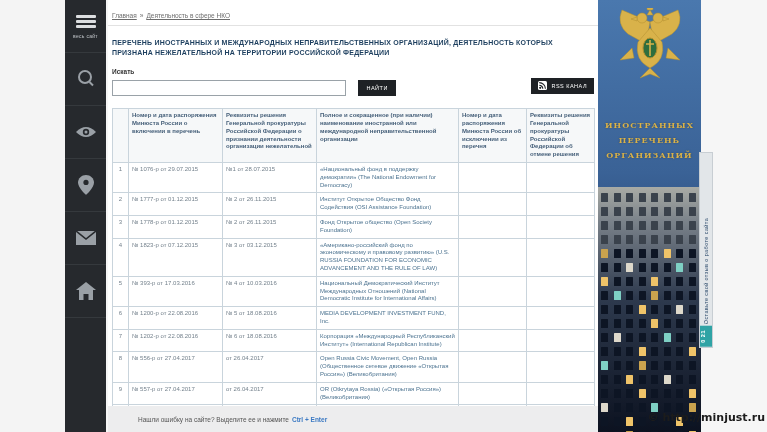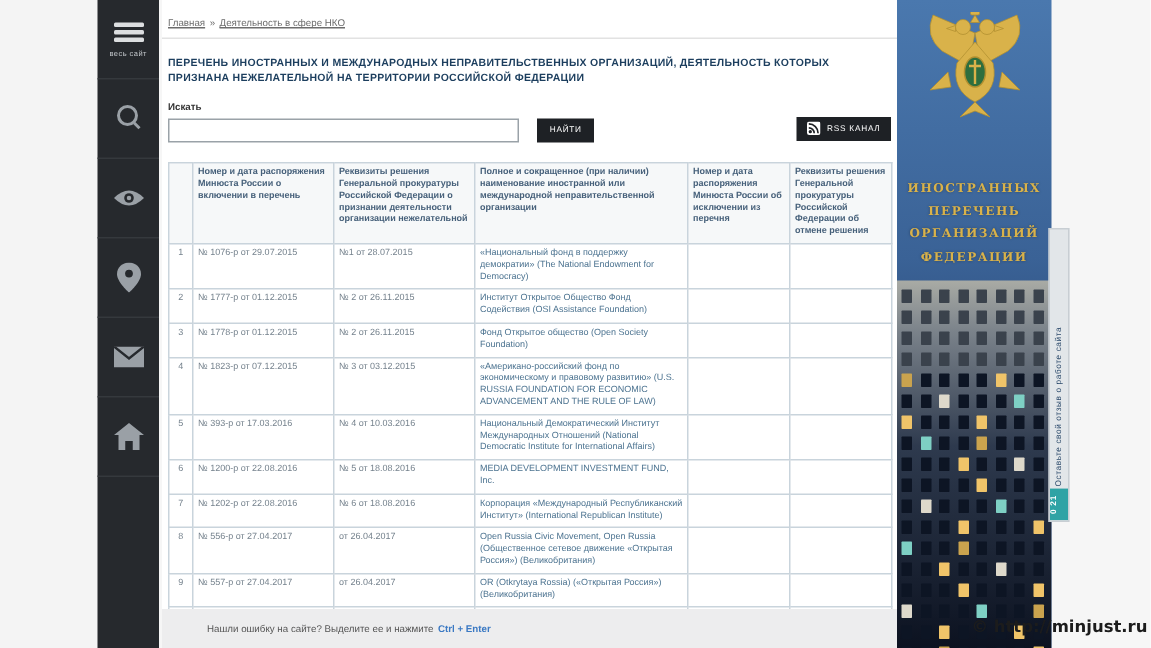--- a/index.html
+++ b/index.html
@@ -269,21 +269,20 @@
         <path d="M56 40 L68 52 L54 50 Z"></path>
       </g>
       <ellipse cx="38" cy="40" rx="7" ry="10" fill="#2e6e3e" stroke="#b08f30" stroke-width="1"></ellipse>
       <path d="M38 32 L38 48 M34 36 L42 36" stroke="#d9b24a" stroke-width="1.6" fill="none"></path>
     </svg>
   </div>
   <div class="ministry-text">
     <div>ИНОСТРАННЫХ</div>
     <div>ПЕРЕЧЕНЬ</div>
     <div>ОРГАНИЗАЦИЙ</div>
-    <div>ФЕДЕРАЦИИ</div>
   </div>
   <div class="building">
     <div class="win-grid" id="win-grid">
         <div class="win" style="background: rgb(58, 66, 76);"></div>
         <div class="win" style="background: rgb(58, 66, 76);"></div>
         <div class="win" style="background: rgb(58, 66, 76);"></div>
         <div class="win" style="background: rgb(58, 66, 76);"></div>
         <div class="win" style="background: rgb(58, 66, 76);"></div>
         <div class="win" style="background: rgb(58, 66, 76);"></div>
         <div class="win" style="background: rgb(58, 66, 76);"></div>

